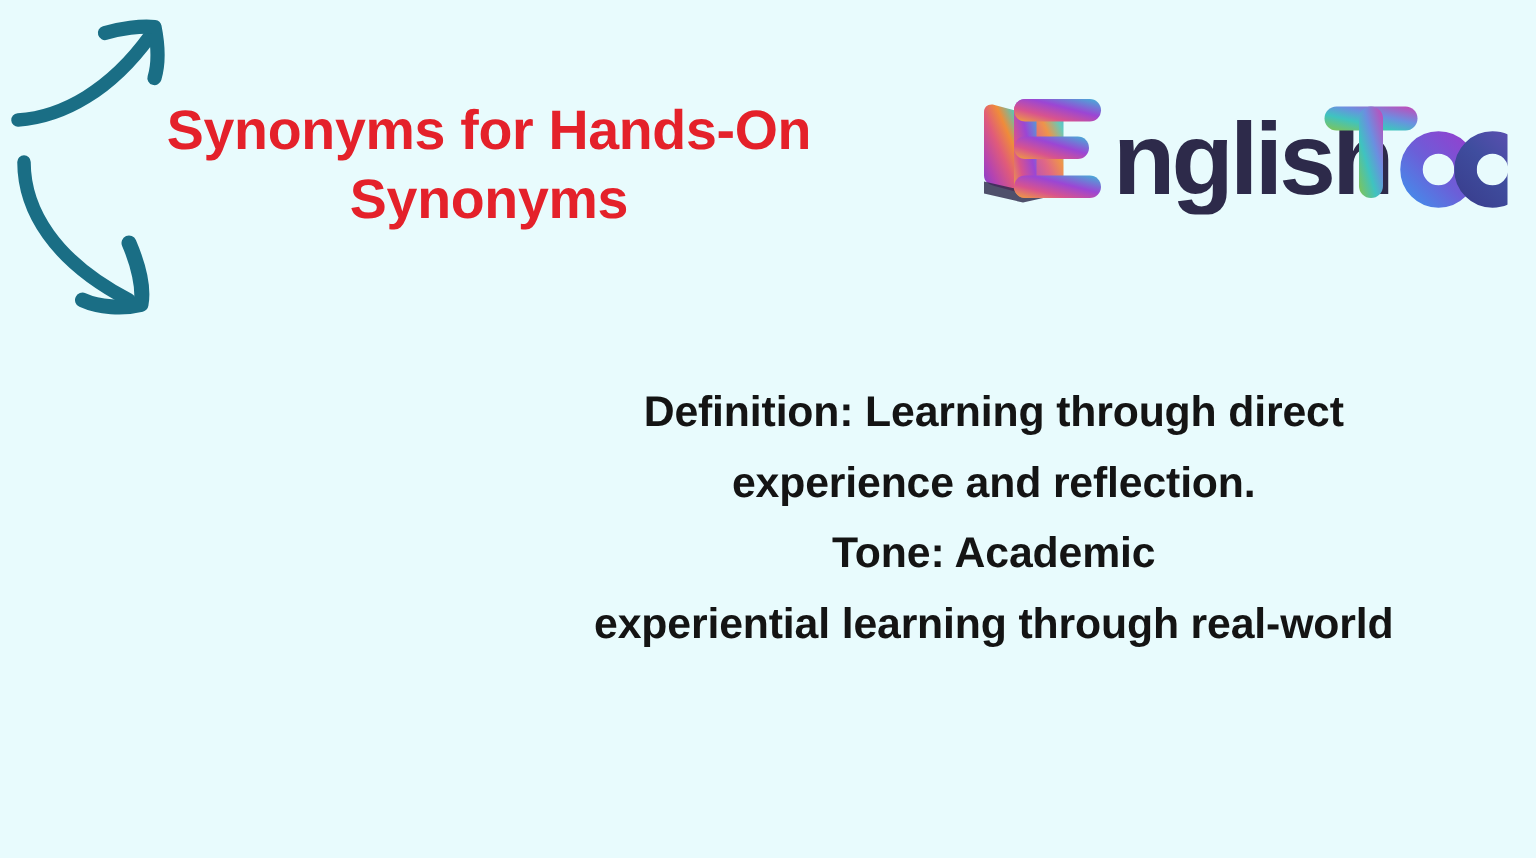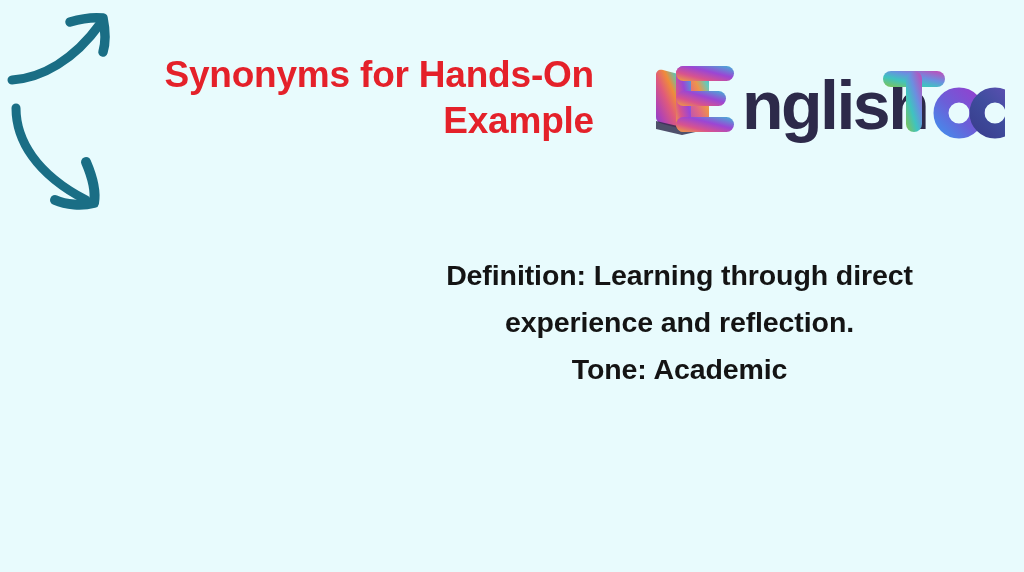--- a/index.html
+++ b/index.html
@@ -17,23 +17,23 @@
     position: relative;
     width: 1024px;
     height: 572px;
     background: #e8fbfd;
   }
 
   
   #title-block {
     position: absolute;
     left: 58px;
-    top: 52px;
+    top: 64px;
     width: 536px;
-    text-align: right;
+    text-align: center;
   }
   #title-block .title-line {
     display: block;
     color: #e4212a;
     font-size: 37px;
     font-weight: bold;
     line-height: 46px;
     letter-spacing: -0.2px;
     white-space: nowrap;
   }
@@ -52,21 +52,21 @@
   .arrow-svg {
     position: absolute;
     display: block;
   }
   #arrow-up-wrap   { left: 600px; top: 150px;  width: 140px; height: 100px; }
   #arrow-down-wrap { left: 145px; top: 280px;  width: 130px; height: 120px; }
 
   
   #content-block {
     position: absolute;
-    left: 347px;
+    left: 330px;
     top: 252px;
     width: 665px;
     text-align: center;
   }
   #content-block .body-line {
     display: block;
     color: #141414;
     font-size: 28.5px;
     font-weight: bold;
     line-height: 47px;
@@ -74,21 +74,21 @@
     white-space: nowrap;
   }
 </style>
 </head>
 <body>
 
 <div id="canvas">
 
   <div id="title-block">
     <span class="title-line">Synonyms for Hands-On</span>
-    <span class="title-line">Example</span>
+    <span class="title-line">Synonyms</span>
   </div>
 
   <div id="logo">
     <svg width="355" height="88" viewBox="0 0 355 88" xmlns="http://www.w3.org/2000/svg">
       <defs>
         <linearGradient id="gradBook" x1="0" y1="1" x2="1" y2="0">
           <stop offset="0%" stop-color="#7b3fd4"></stop>
           <stop offset="22%" stop-color="#b544b0"></stop>
           <stop offset="45%" stop-color="#e05b7a"></stop>
           <stop offset="65%" stop-color="#ef8c3a"></stop>
@@ -166,15 +166,16 @@
     <svg class="arrow-svg" width="130" height="120" viewBox="0 0 130 120" xmlns="http://www.w3.org/2000/svg">
       <path d="M16 8 C16 40 36 74 86 100" stroke="#1a6e85" stroke-width="9" fill="none" stroke-linecap="round"></path>
       <path d="M86 62 C92 76 96 92 94 103 C82 106 66 105 55 100" stroke="#1a6e85" stroke-width="10" fill="none" stroke-linecap="round" stroke-linejoin="round"></path>
     </svg>
   </div>
 
   <div id="content-block">
     <span class="body-line">Definition: Learning through direct</span>
     <span class="body-line">experience and reflection.</span>
     <span class="body-line">Tone: Academic</span>
+    <span class="body-line">experiential learning through real-world</span>
   </div>
 
 </div>
 
 </body></html>

